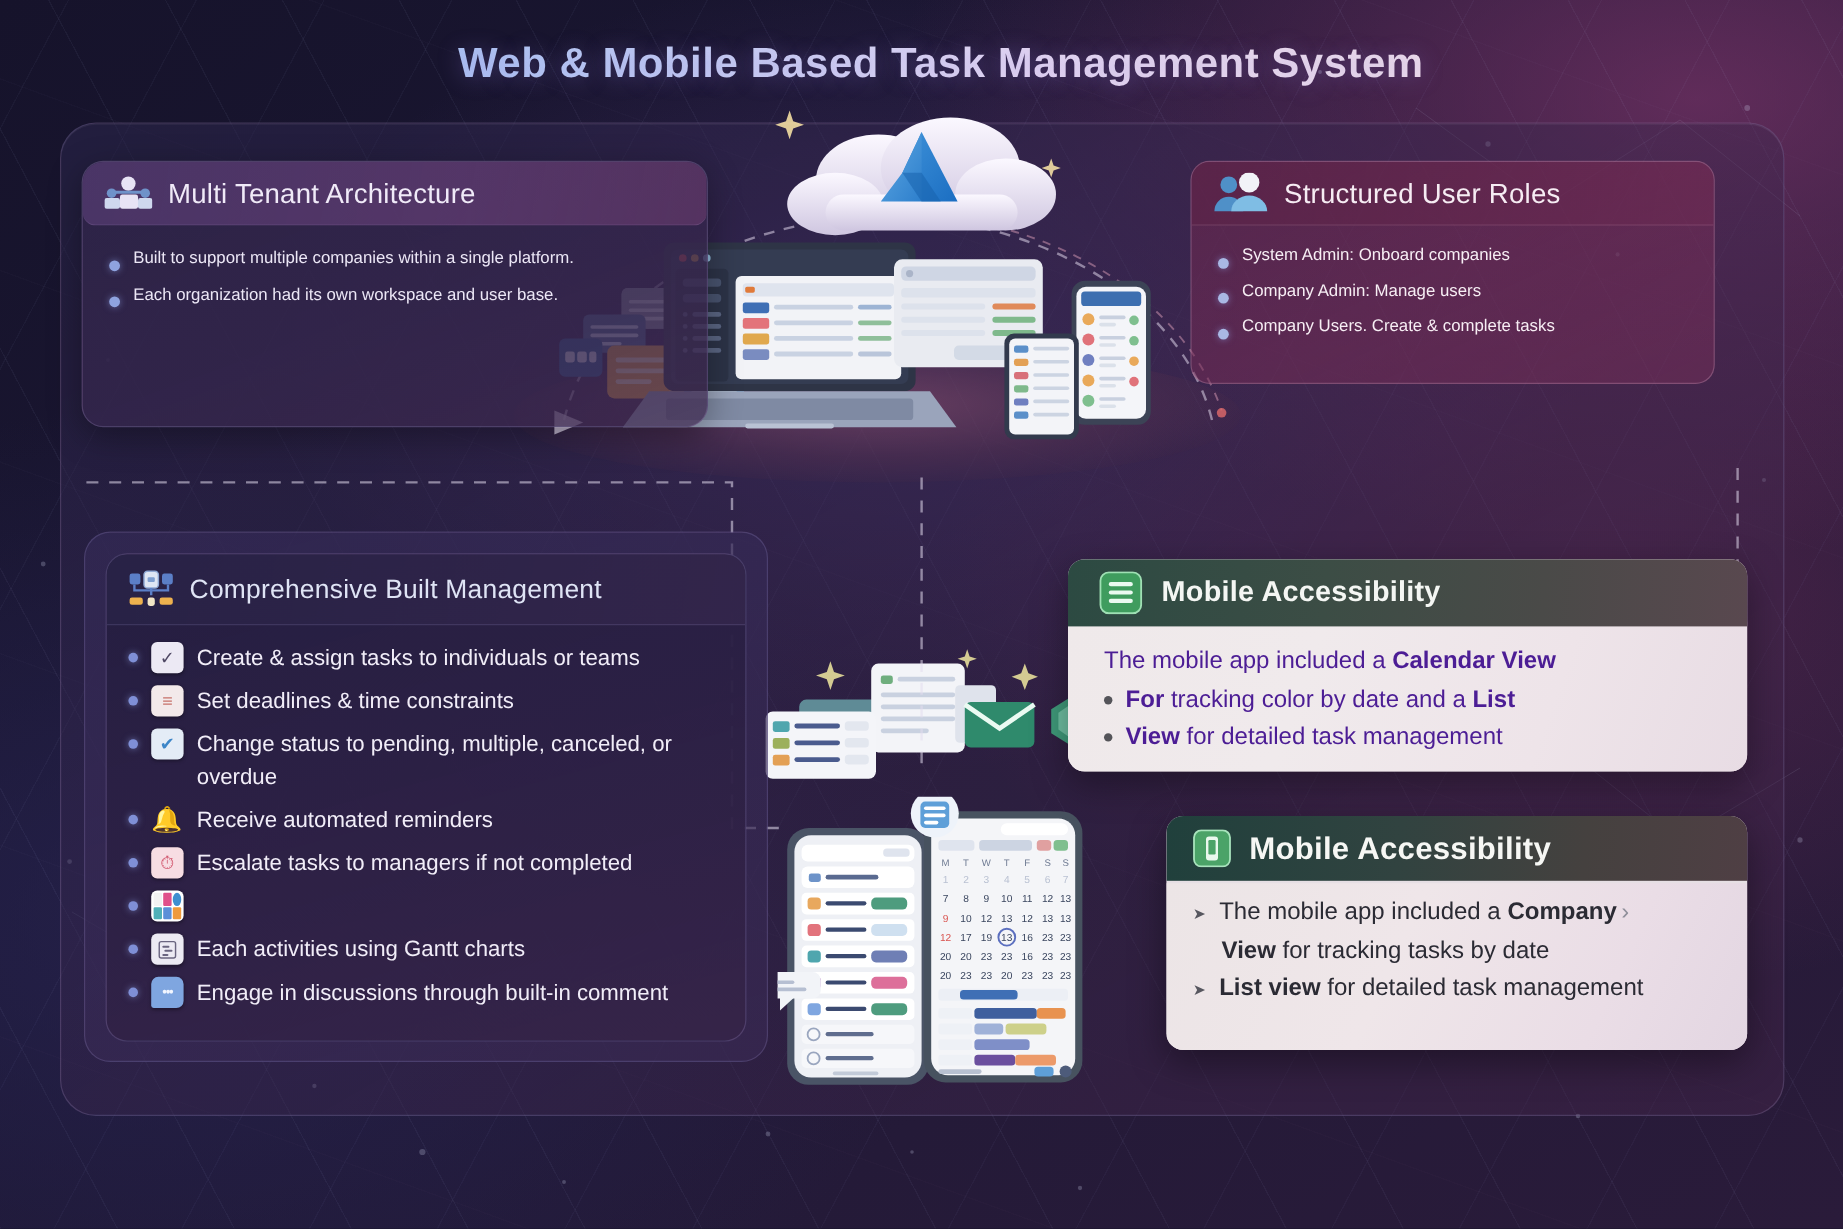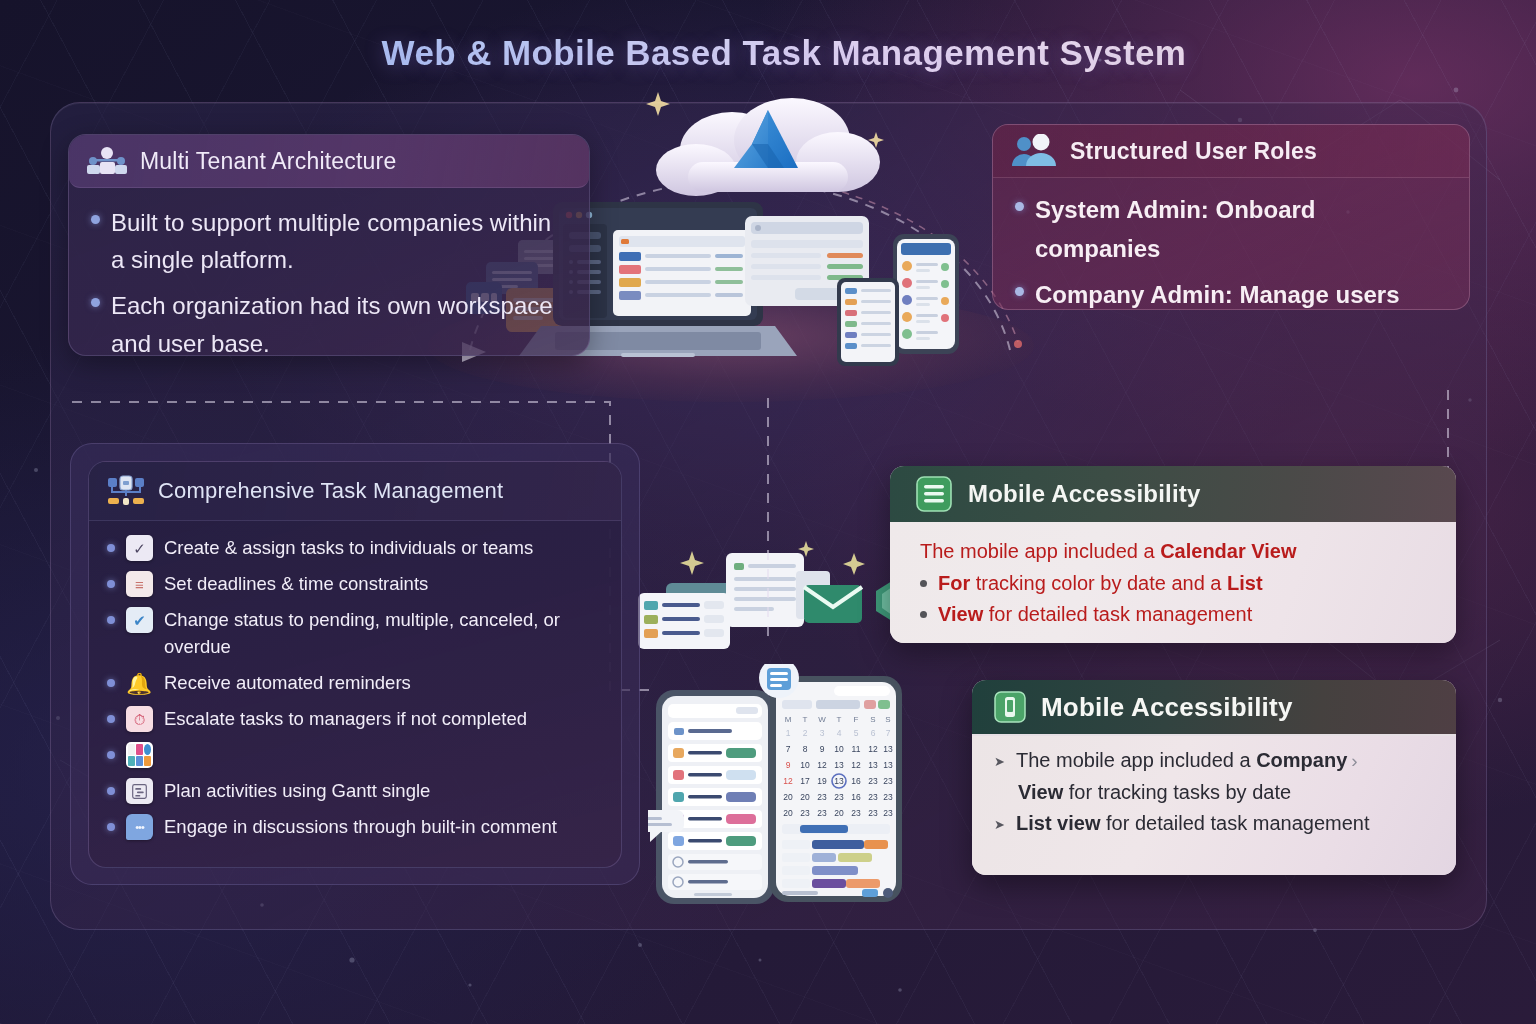--- a/index.html
+++ b/index.html
@@ -67,22 +67,22 @@
   .panel-hd {
     display: flex; align-items: center; gap: 13px;
     padding: 11px 20px 11px 18px;
     font-size: 23px;
     letter-spacing: .2px;
   }
   .panel-bd { padding: 16px 22px 18px 22px; }
 
   .bullets { list-style: none; }
   .bullets li {
-    display: flex; align-items: flex-start; gap: 11px;
-    font-size: 24px;
+    display: flex; align-items: flex-end; gap: 11px;
+    font-size: 14px;
     line-height: 1.62;
     margin-bottom: 3px;
   }
   .dot {
     flex: 0 0 auto;
     width: 9px; height: 9px; border-radius: 50%;
     margin-top: 11px;
     background: #8fa3df;
     box-shadow: 0 0 6px rgba(140,160,230,.6);
   }
@@ -98,25 +98,24 @@
     background: linear-gradient(100deg, rgba(76,54,104,.95) 0%, rgba(92,58,110,.82) 60%, rgba(106,60,110,.62) 100%);
     color: #f0eaf8;
     border-bottom: 1px solid rgba(190,170,225,.16);
     border-radius: 11px;
   }
   #p-tenant .panel-bd { color: #ece7f6; }
   #p-tenant .bullets li { line-height: 1.55; margin-bottom: 9px; }
 
   
   #p-roles {
-    left: 992px; top: 124px; width: 478px; height: 186px;
+    left: 992px; top: 134px; width: 437px; height: 186px;
     border: 1px solid rgba(235,185,215,.26);
     border-radius: 16px;
     background: linear-gradient(155deg, rgba(104,40,78,.62) 0%, rgba(118,44,86,.52) 50%, rgba(128,50,92,.42) 100%);
-    font-weight: bold;
   }
   #p-roles .panel-hd {
     background: linear-gradient(100deg, rgba(92,34,70,.55) 0%, rgba(112,42,82,.40) 100%);
     color: #f6ecf3;
     border-bottom: 1px solid rgba(240,200,225,.16);
     padding-top: 9px; padding-bottom: 9px;
   }
   #p-roles .panel-bd { color: #f7eef4; padding-top: 13px; }
   #p-roles .bullets li { margin-bottom: 7px; }
   #p-roles .dot { background: #a9b8e4; }
@@ -172,21 +171,21 @@
     box-shadow: 0 10px 30px rgba(0,0,0,.35);
     background: #e9e2e6;
   }
   #p-mob1 .panel-hd {
     background: linear-gradient(95deg, #2c4a42 0%, #3c4d45 38%, #4a4a48 70%, #59484f 100%);
     color: #f4f6f3;
     font-size: 24px; font-weight: bold;
     padding: 10px 18px 10px 26px;
     gap: 16px;
   }
-  #p-mob1 .panel-bd { padding: 14px 20px 0 30px; color: #b91c1c; }
+  #p-mob1 .panel-bd { padding: 14px 20px 0 30px; color: #4c1d95; }
   #p-mob1 .lead { font-size: 20px; line-height: 1.5; margin-bottom: 2px; }
   #p-mob1 .bullets li { font-size: 20px; line-height: 1.5; margin-bottom: 1px; align-items: center; }
   #p-mob1 .dot { background: #545459; width: 7px; height: 7px; margin-top: 0; box-shadow: none; }
   .mob1-body-bg {
     position:absolute; left:0; right:0; top:52px; bottom:0;
     background: linear-gradient(110deg, #efe9ea 0%, #f0eaec 35%, #eee4e9 70%, #e8dce4 100%);
   }
 
   
   #p-mob2 {
@@ -735,21 +734,21 @@
           <rect x="28" y="4" width="9" height="9" rx="2" fill="#5b7fc7"></rect>
           <rect x="13" y="2" width="12" height="14" rx="3" fill="#dfe6f4" stroke="#8fa8d4" stroke-width="1.2"></rect>
           <rect x="16" y="7" width="6" height="4" rx="1" fill="#7f9fd0"></rect>
           <path d="M5 13 v5 h28 v-5" fill="none" stroke="#5b7fc7" stroke-width="2"></path>
           <path d="M19 16 v6" stroke="#5b7fc7" stroke-width="2"></path>
           <rect x="1" y="24" width="11" height="6" rx="2" fill="#edb14e"></rect>
           <rect x="26" y="24" width="11" height="6" rx="2" fill="#edb14e"></rect>
           <rect x="16" y="24" width="6" height="7" rx="2" fill="#f2e6c6"></rect>
         </svg>
       </span>
-      <span>Comprehensive Task Management</span>
+      <span>Comprehensive Built Management</span>
     </div>
     <div class="panel-bd">
       <ul class="bullets">
 
         <li>
           <span class="dot"></span>
           <span class="mini check">✓</span>
           <span>Create &amp; assign tasks to individuals or teams</span>
         </li>
 
@@ -794,21 +793,21 @@
         <li>
           <span class="dot"></span>
           <span class="mini gantt">
             <svg viewBox="0 0 20 20" width="17" height="17">
               <rect x="2" y="2" width="16" height="16" rx="2" fill="none" stroke="#6a6580" stroke-width="1.4"></rect>
               <rect x="5" y="6" width="7" height="2" rx="1" fill="#6a6580"></rect>
               <rect x="7" y="10" width="8" height="2" rx="1" fill="#6a6580"></rect>
               <rect x="5" y="14" width="6" height="2" rx="1" fill="#6a6580"></rect>
             </svg>
           </span>
-          <span>Plan activities using Gantt single</span>
+          <span>Each activities using Gantt charts</span>
         </li>
 
         <li>
           <span class="dot"></span>
           <span class="mini comment">•••</span>
           <span>Engage in discussions through built-in comment</span>
         </li>
 
       </ul>
     </div>

